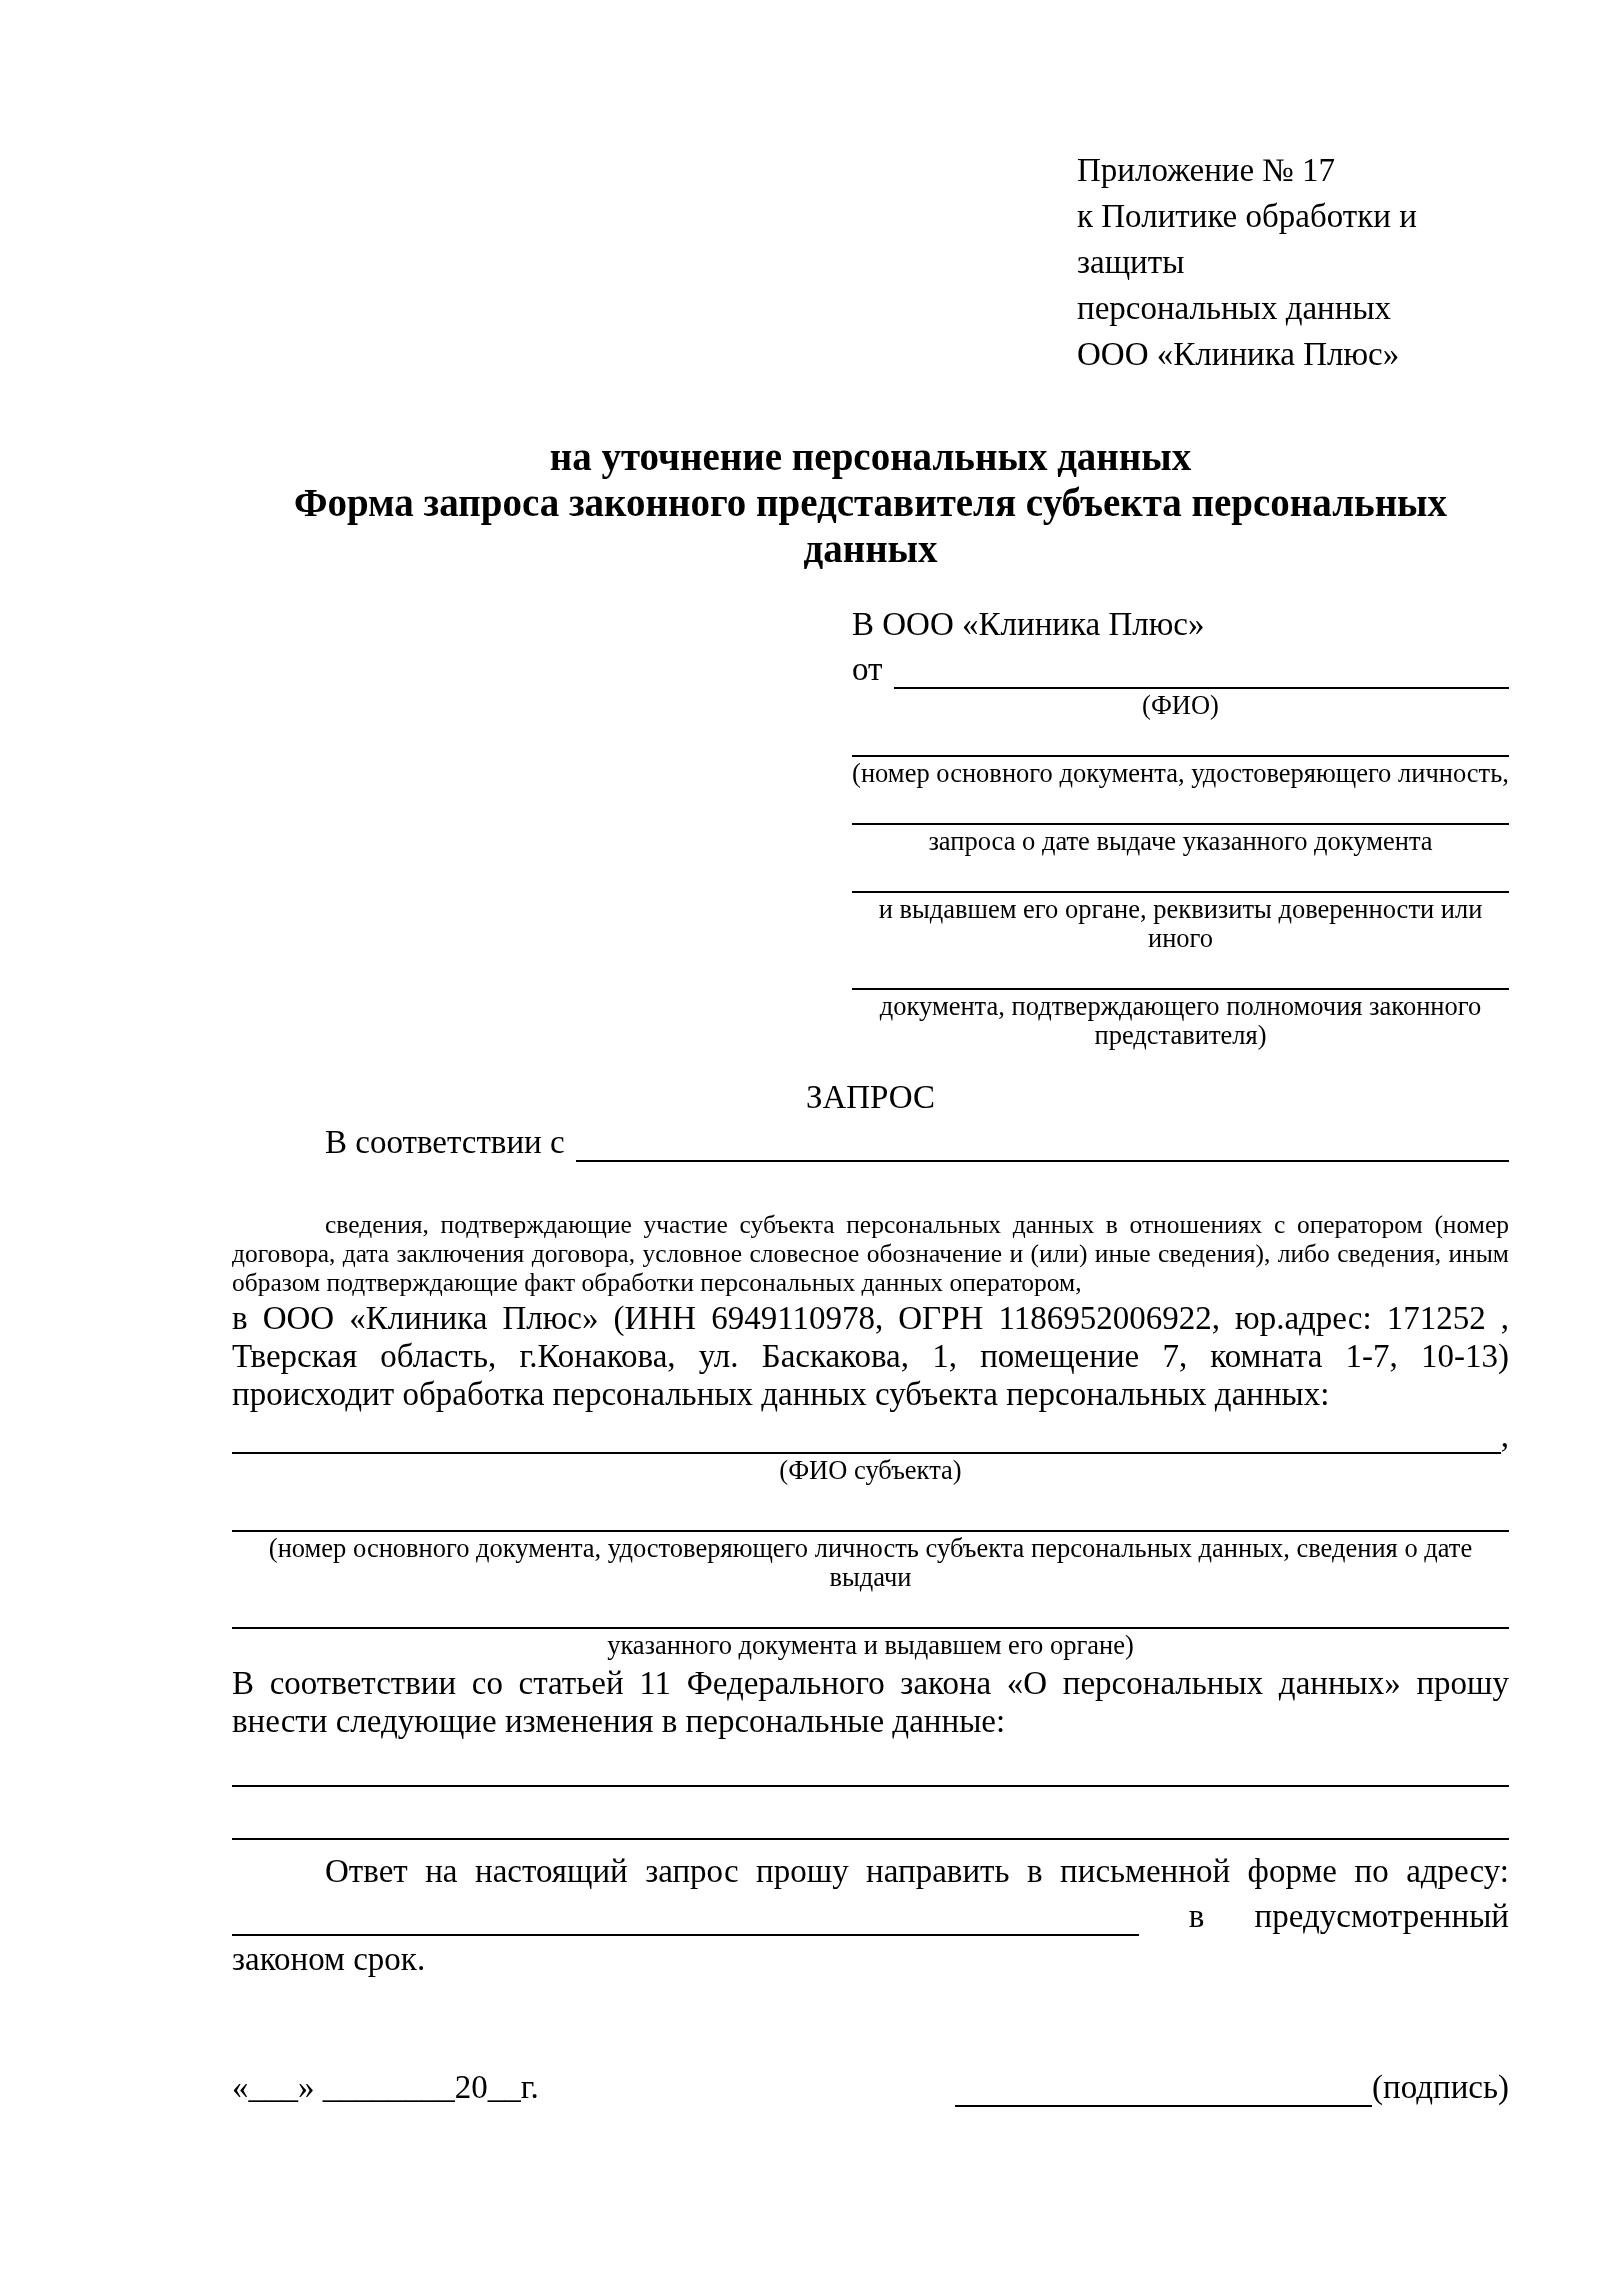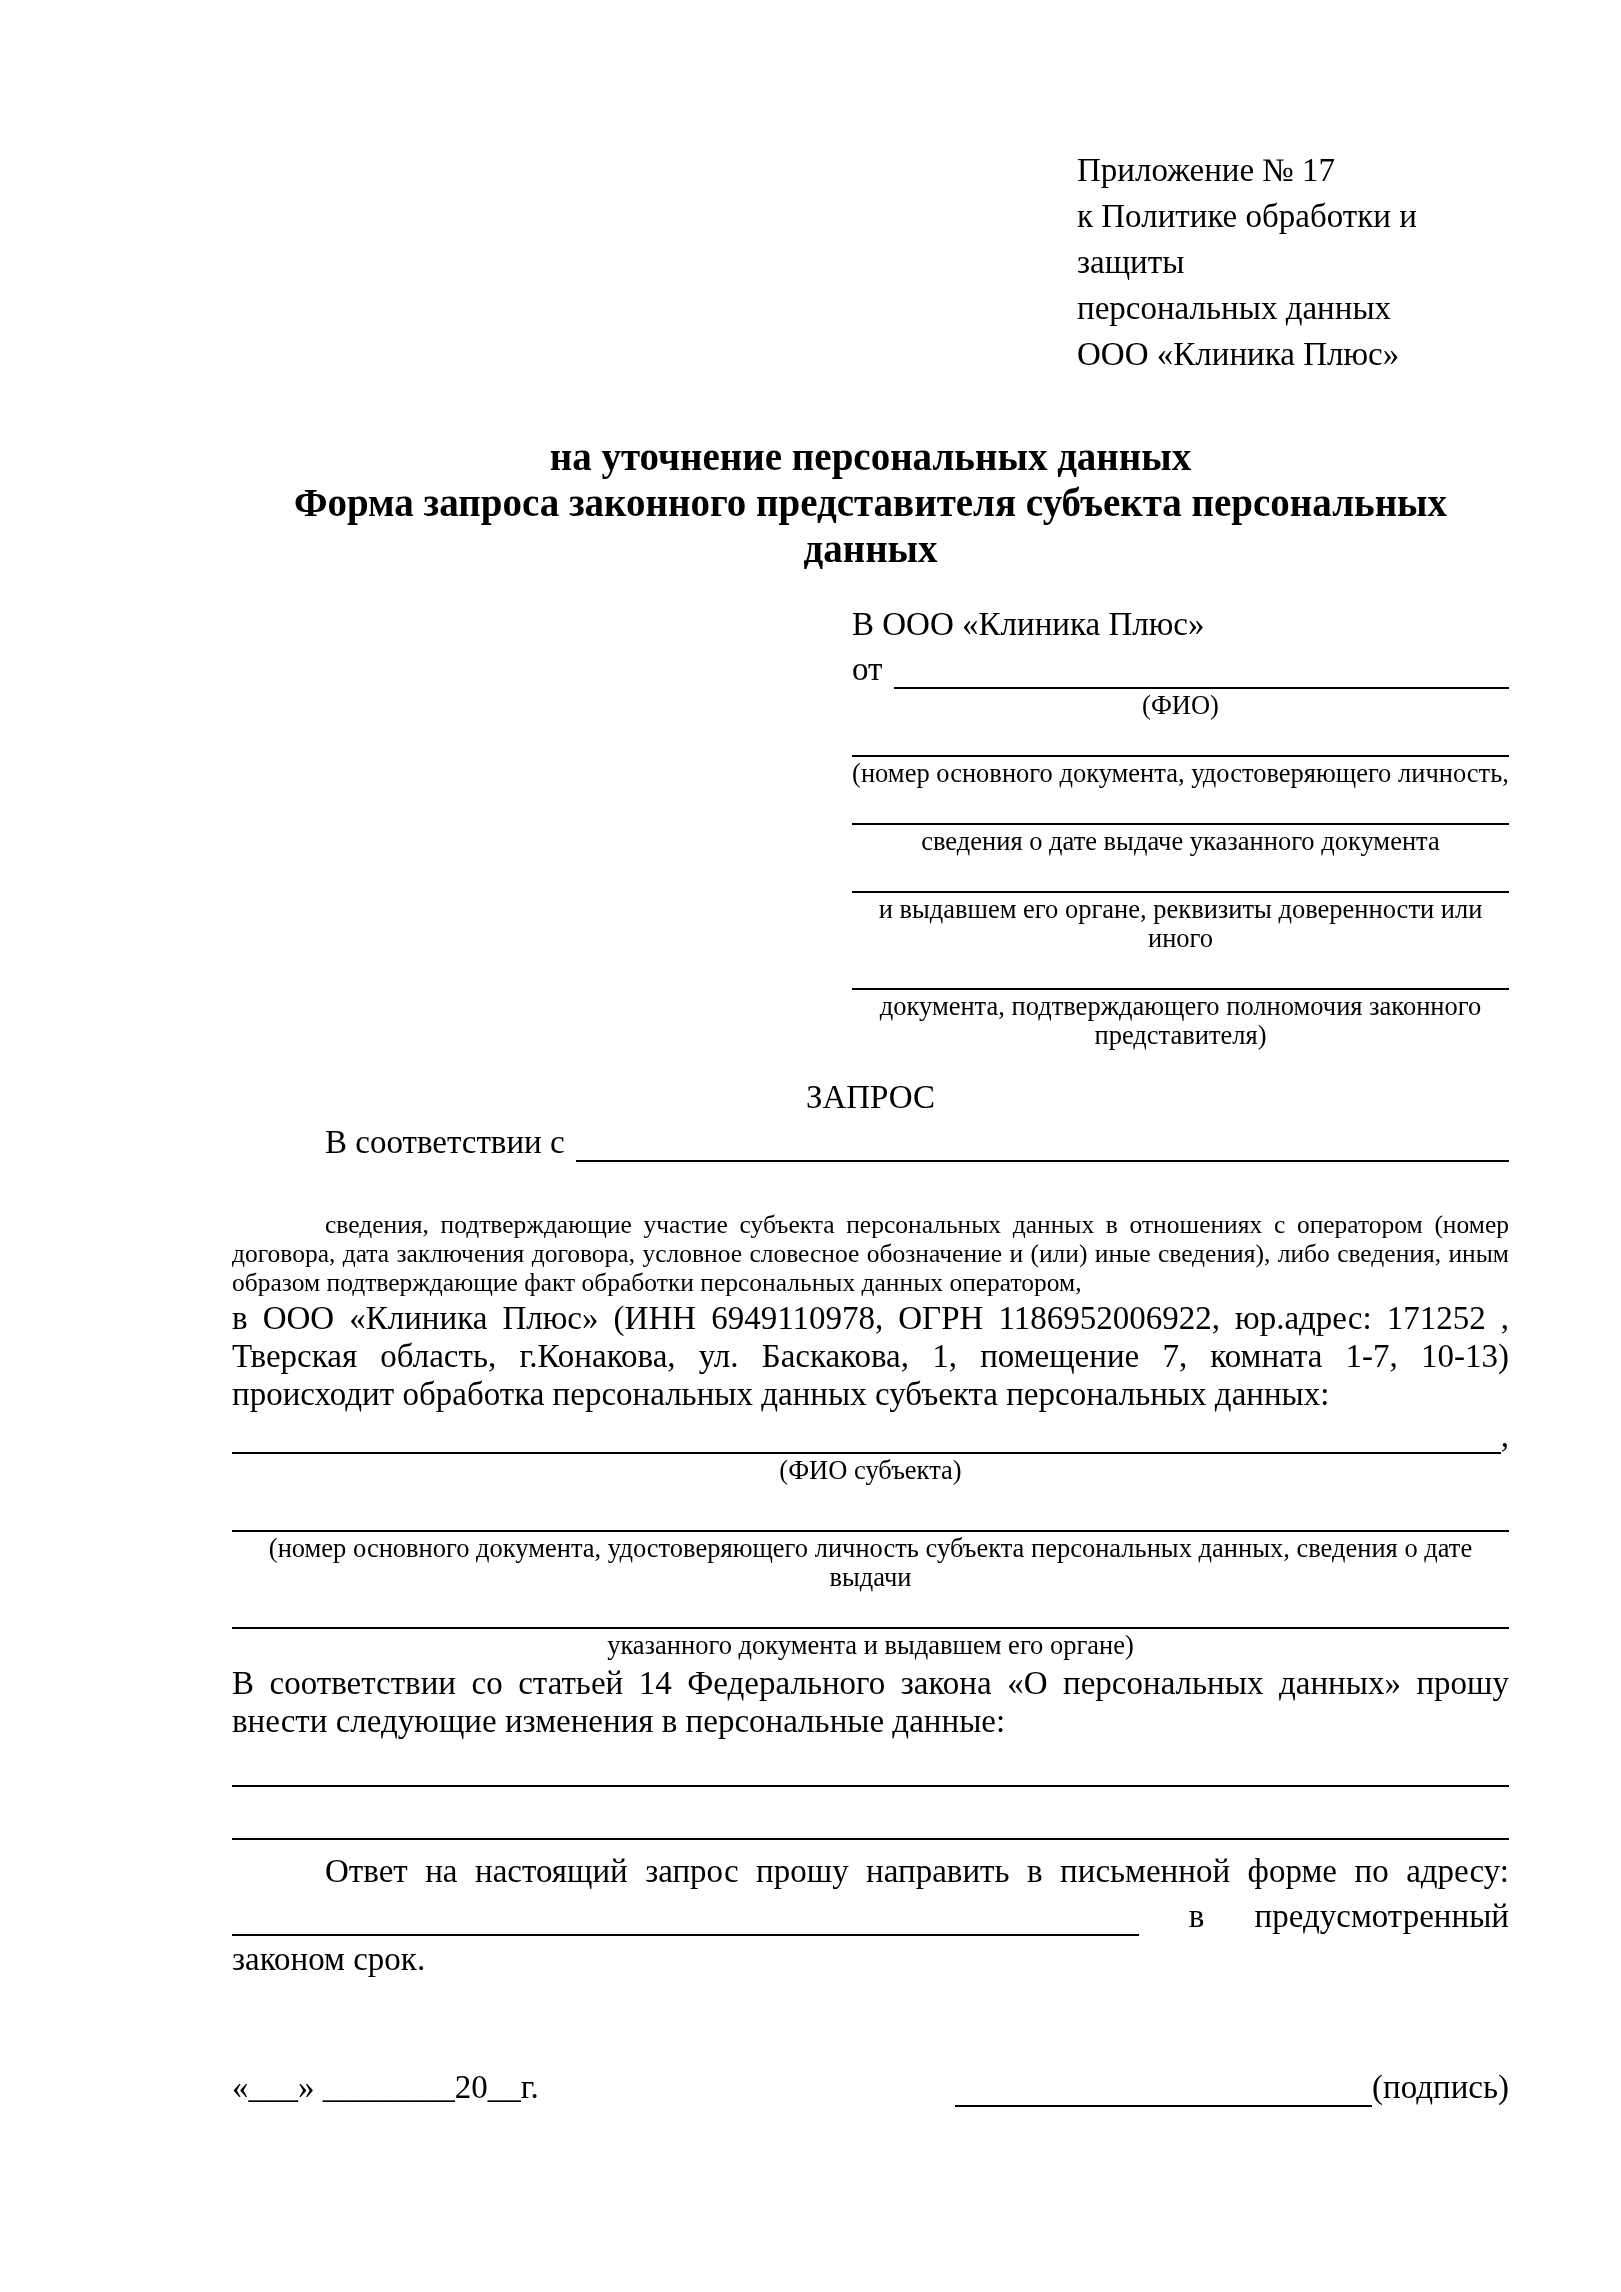--- a/index.html
+++ b/index.html
@@ -136,21 +136,21 @@
       <div class="addr-from">
         <span class="from-label">от</span>
         <span class="fill"></span>
       </div>
       <div class="cap cap-tight">(ФИО)</div>
 
       <div class="blank"></div>
       <div class="cap cap-tight">(номер основного документа, удостоверяющего личность,</div>
 
       <div class="blank"></div>
-      <div class="cap cap-tight">сведения о дате выдаче указанного документа</div>
+      <div class="cap cap-tight">запроса о дате выдаче указанного документа</div>
 
       <div class="blank"></div>
       <div class="cap cap-tight">и выдавшем его органе, реквизиты доверенности или иного</div>
 
       <div class="blank"></div>
       <div class="cap cap-tight">документа, подтверждающего полномочия законного представителя)</div>
     </div>
 
     <div class="request-heading">ЗАПРОС</div>
 
@@ -168,21 +168,21 @@
       <span class="suffix">,</span>
     </div>
     <div class="cap cap-tight">(ФИО субъекта)</div>
 
     <div class="blank blank-b"></div>
     <div class="cap cap-tight">(номер основного документа, удостоверяющего личность субъекта персональных данных, сведения о дате выдачи</div>
 
     <div class="blank blank-c"></div>
     <div class="cap cap-tight">указанного документа и выдавшем его органе)</div>
 
-    <div class="body-para change-para">В соответствии со статьей 14 Федерального закона «О персональных данных» прошу внести следующие изменения в персональные данные:</div>
+    <div class="body-para change-para">В соответствии со статьей 11 Федерального закона «О персональных данных» прошу внести следующие изменения в персональные данные:</div>
 
     <div class="blank blank-1"></div>
     <div class="blank blank-2"></div>
 
     <div class="reply-line1">Ответ на настоящий запрос прошу направить в письменной форме по адресу:</div>
     <div class="reply-line2">
       <span class="fill"></span>
       <span class="word">в</span>
       <span class="word">предусмотренный</span>
     </div>

